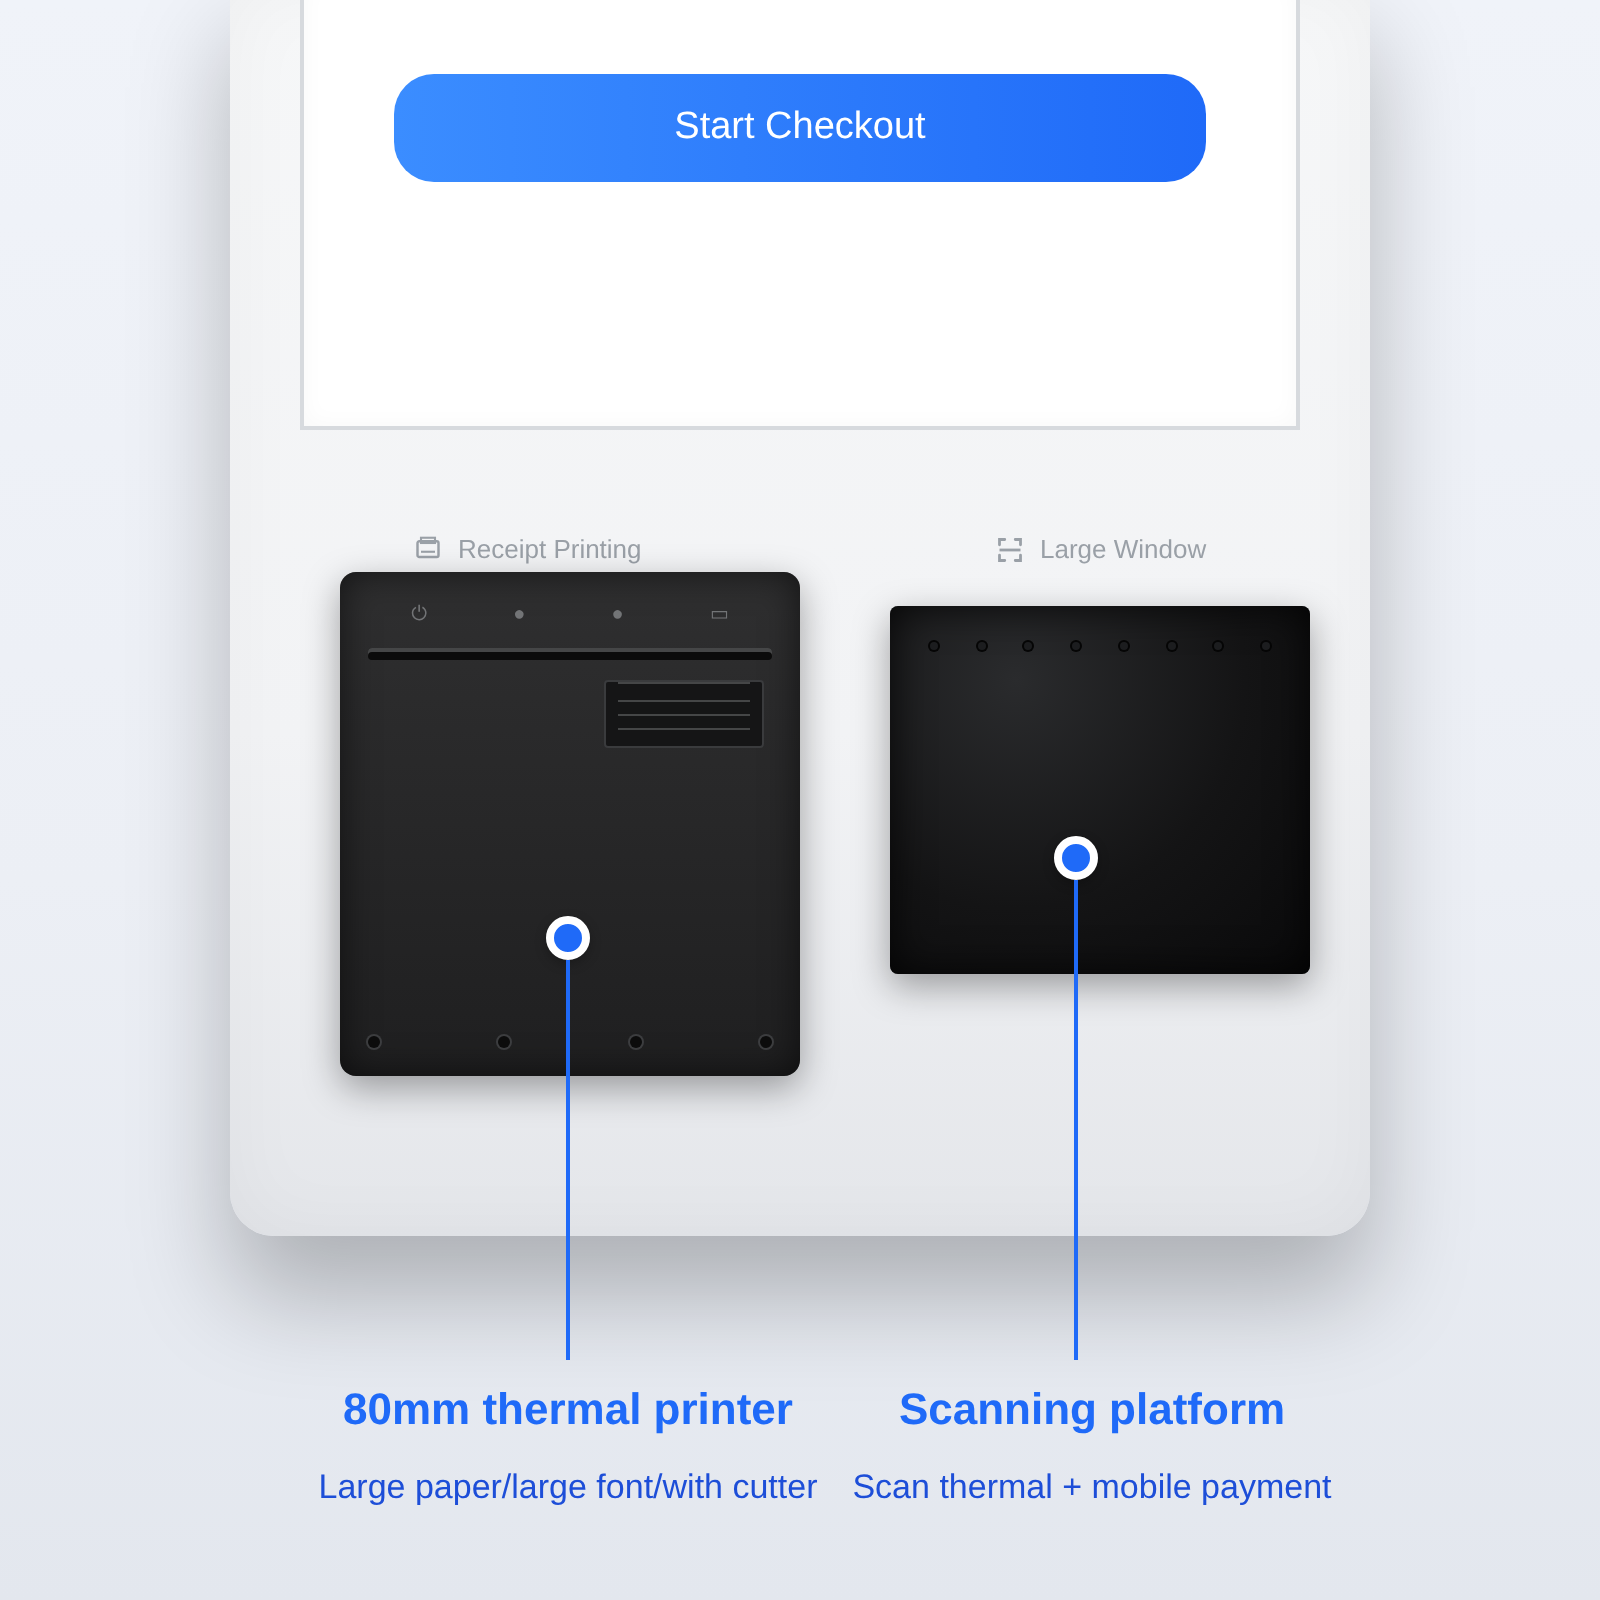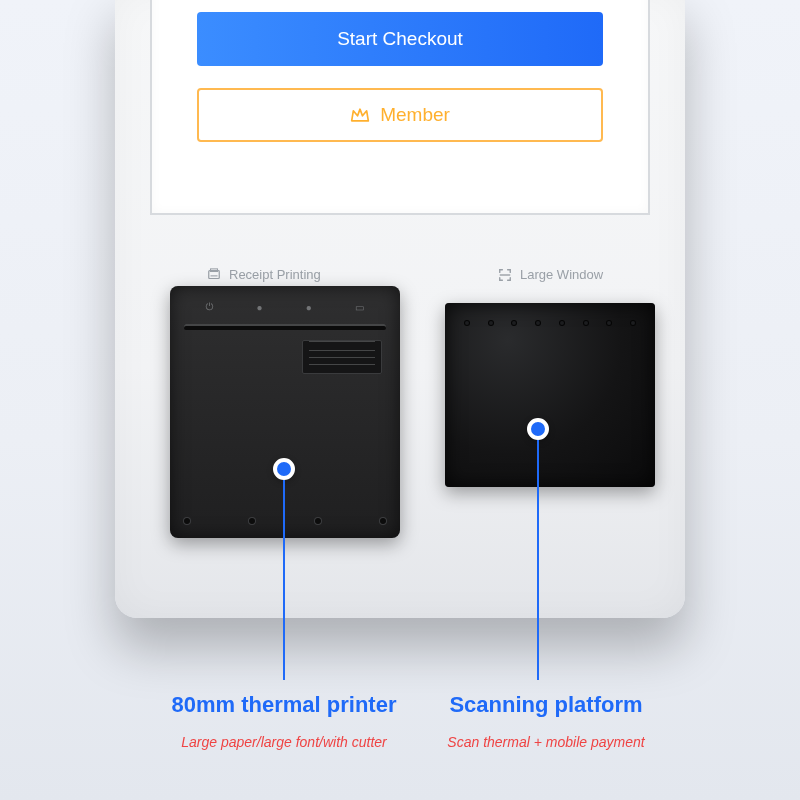--- a/index.html
+++ b/index.html
@@ -34,29 +34,30 @@
     background: #ffffff;
     border-left: 2px solid #d7dade;
     border-right: 2px solid #d7dade;
     border-bottom: 2px solid #d7dade;
     box-shadow: inset 0 0 12px rgba(0,0,0,0.03);
     padding: 22px 45px 0 45px;
   }
   .btn {
     width: 100%;
     height: 54px;
-    border-radius: 4px;
+    border-radius: 20px;
     display: flex;
     align-items: center;
     justify-content: center;
     font-size: 19px;
     font-weight: 500;
     margin-bottom: 22px;
     border: none;
     cursor: pointer;
+    margin-top: 25px;
   }
   .btn-primary {
     background: linear-gradient(90deg, #3b8dff 0%, #1f6af8 100%);
     color: #fff;
   }
   .btn-member {
     background: #fff;
     border: 2px solid #ffb950;
     color: #ffb02e;
     gap: 10px;
@@ -178,43 +179,34 @@
     text-align: center;
     width: 300px;
   }
   .caption h2 {
     color: #1f6af8;
     font-size: 22px;
     font-weight: 700;
     margin-bottom: 16px;
   }
   .caption p {
-    color: #ef4444;
-    font-size: 14px;
-    font-style: italic;
+    color: #1d4ed8;
+    font-size: 17px;
   }
   .caption-printer { left: 134px; top: 692px; }
   .caption-scanner { left: 396px; top: 692px; }
 </style>
 </head>
 <body>
 
 <div class="kiosk">
 
   <div class="screen">
     <button class="btn btn-primary">Start Checkout</button>
 
-    <button class="btn btn-member">
-      <span class="crown">
-        <svg viewBox="0 0 24 18" width="20" height="16">
-          <path d="M2 16 L4 4 L9 10 L12 2 L15 10 L20 4 L22 16 Z" fill="none" stroke="#ffb02e" stroke-width="2" stroke-linejoin="round"></path>
-        </svg>
-      </span>
-      <span>Member</span>
-    </button>
   </div>
 
   <div class="body-label label-receipt">
     <span class="body-icon">
       <svg viewBox="0 0 16 16" width="14" height="14">
         <rect x="2" y="3" width="12" height="9" rx="1" fill="none" stroke="#9aa0a7" stroke-width="1.4"></rect>
         <rect x="4" y="1" width="8" height="3" fill="none" stroke="#9aa0a7" stroke-width="1.2"></rect>
         <line x1="4" y1="9" x2="12" y2="9" stroke="#9aa0a7" stroke-width="1.2"></line>
       </svg>
     </span>

